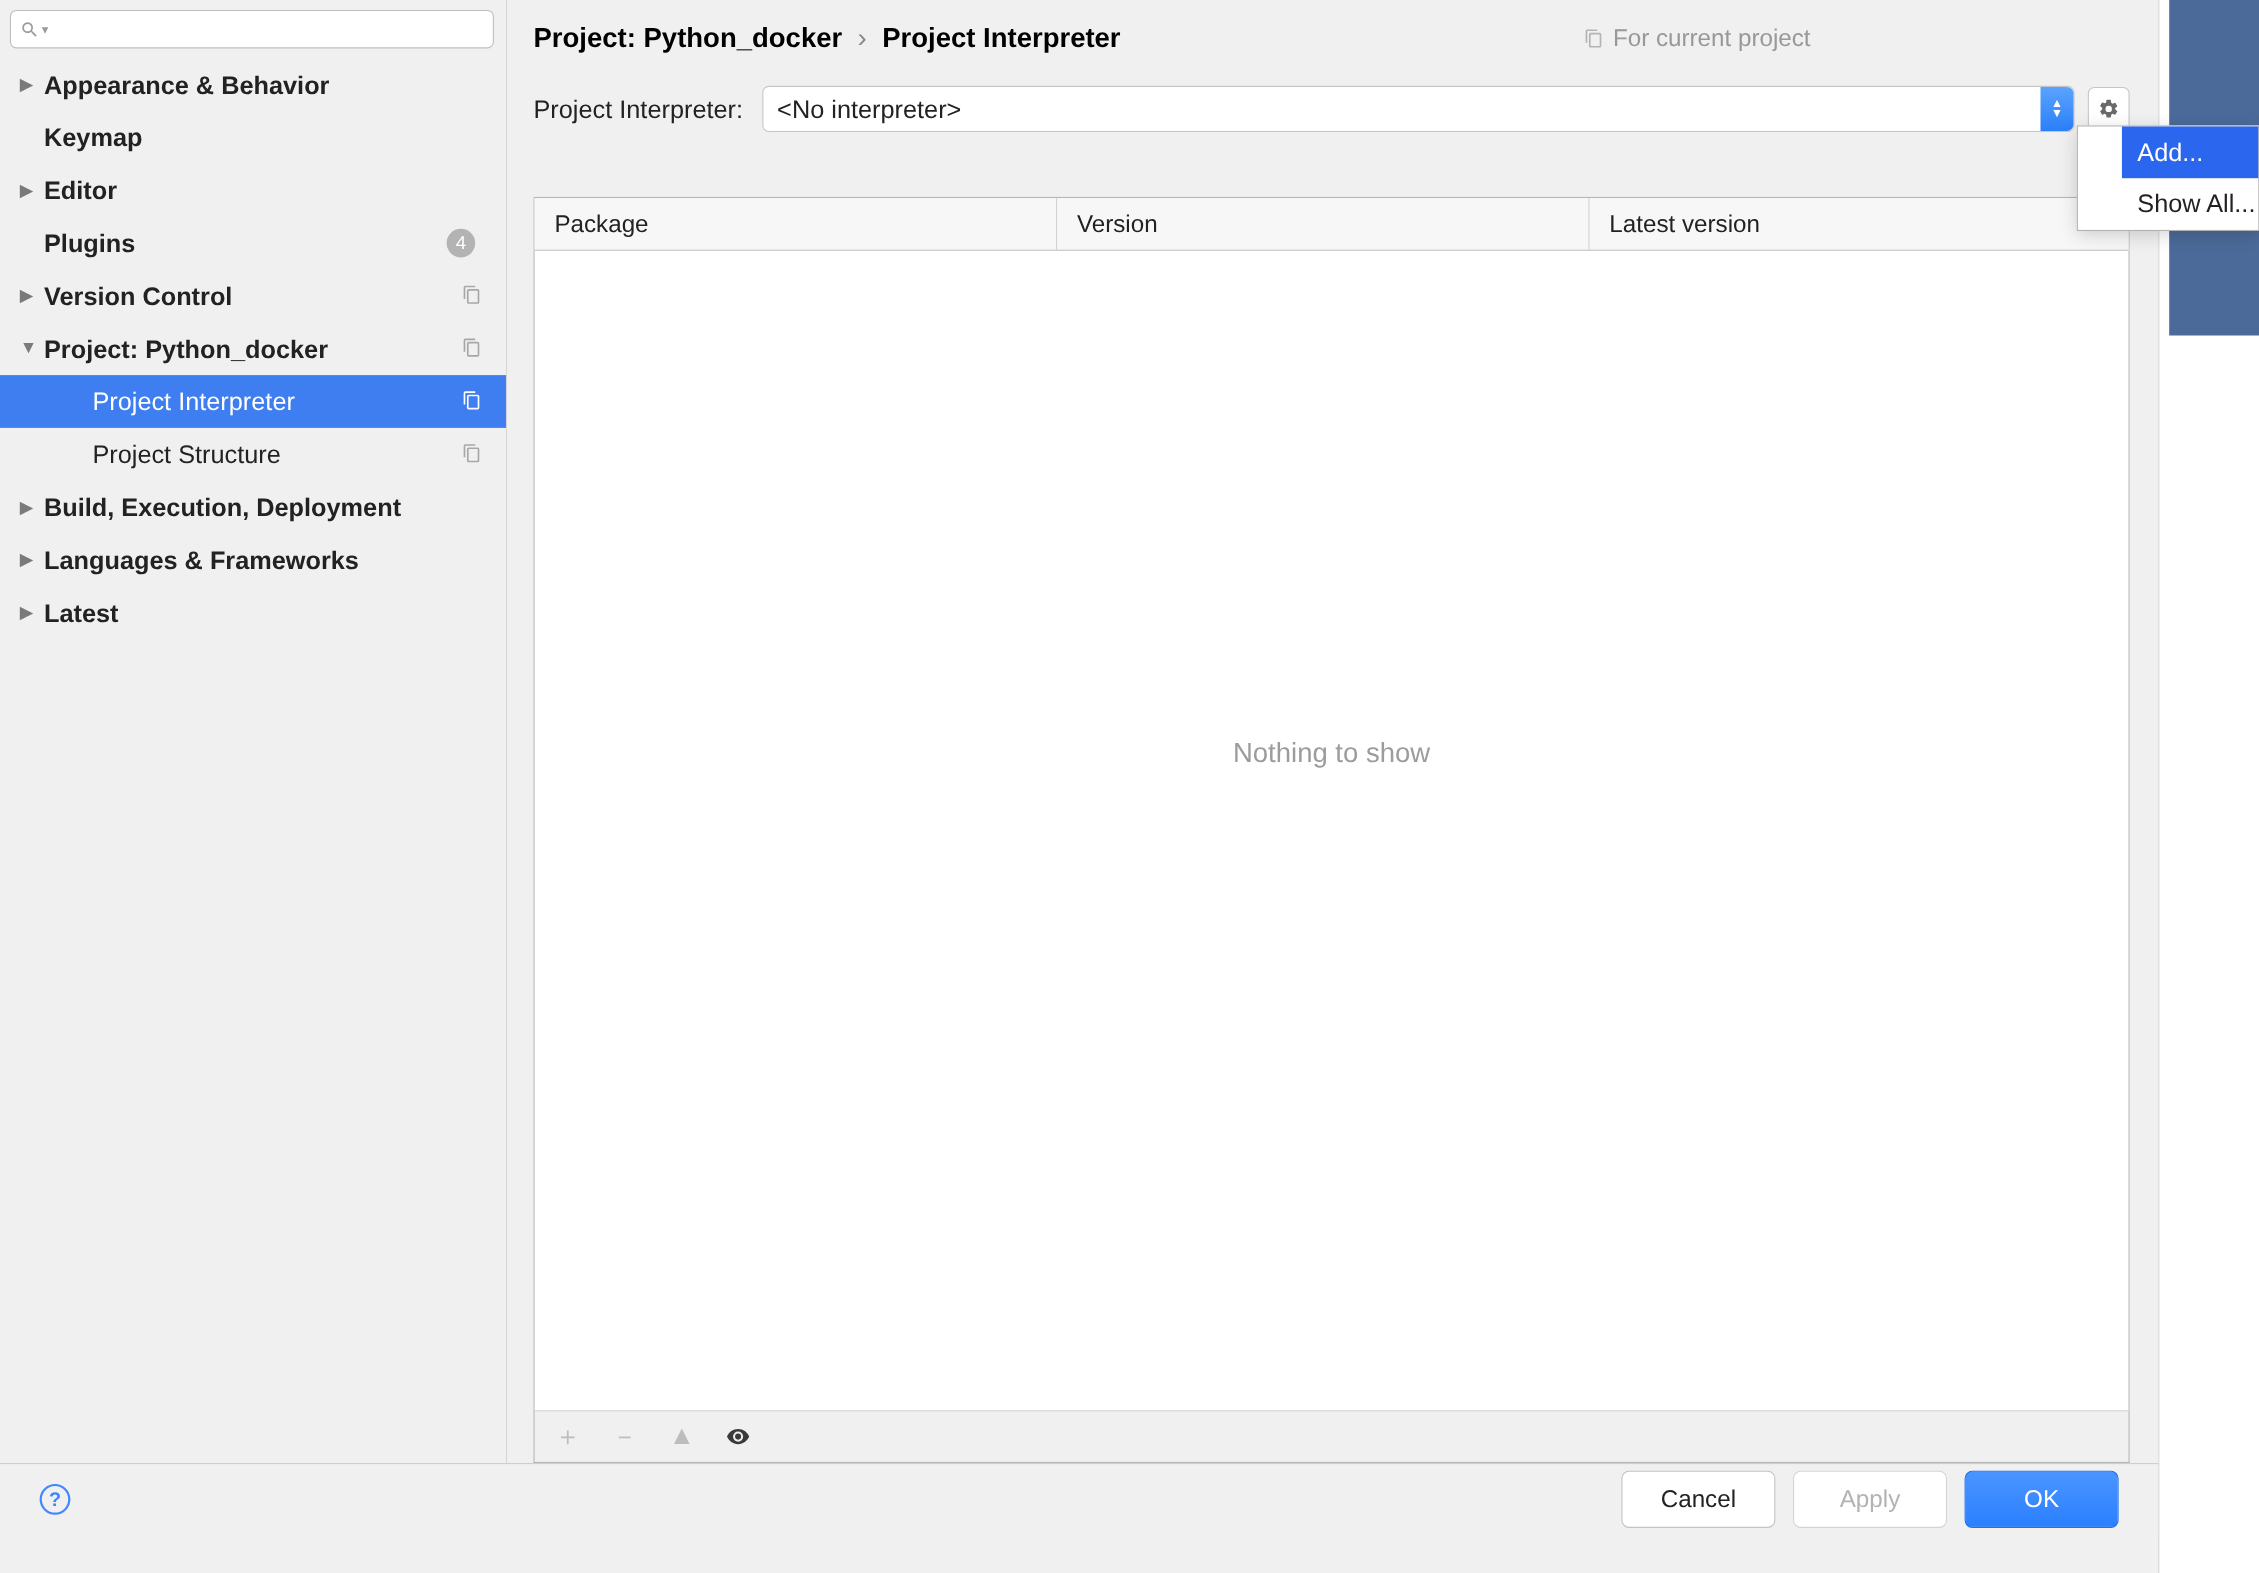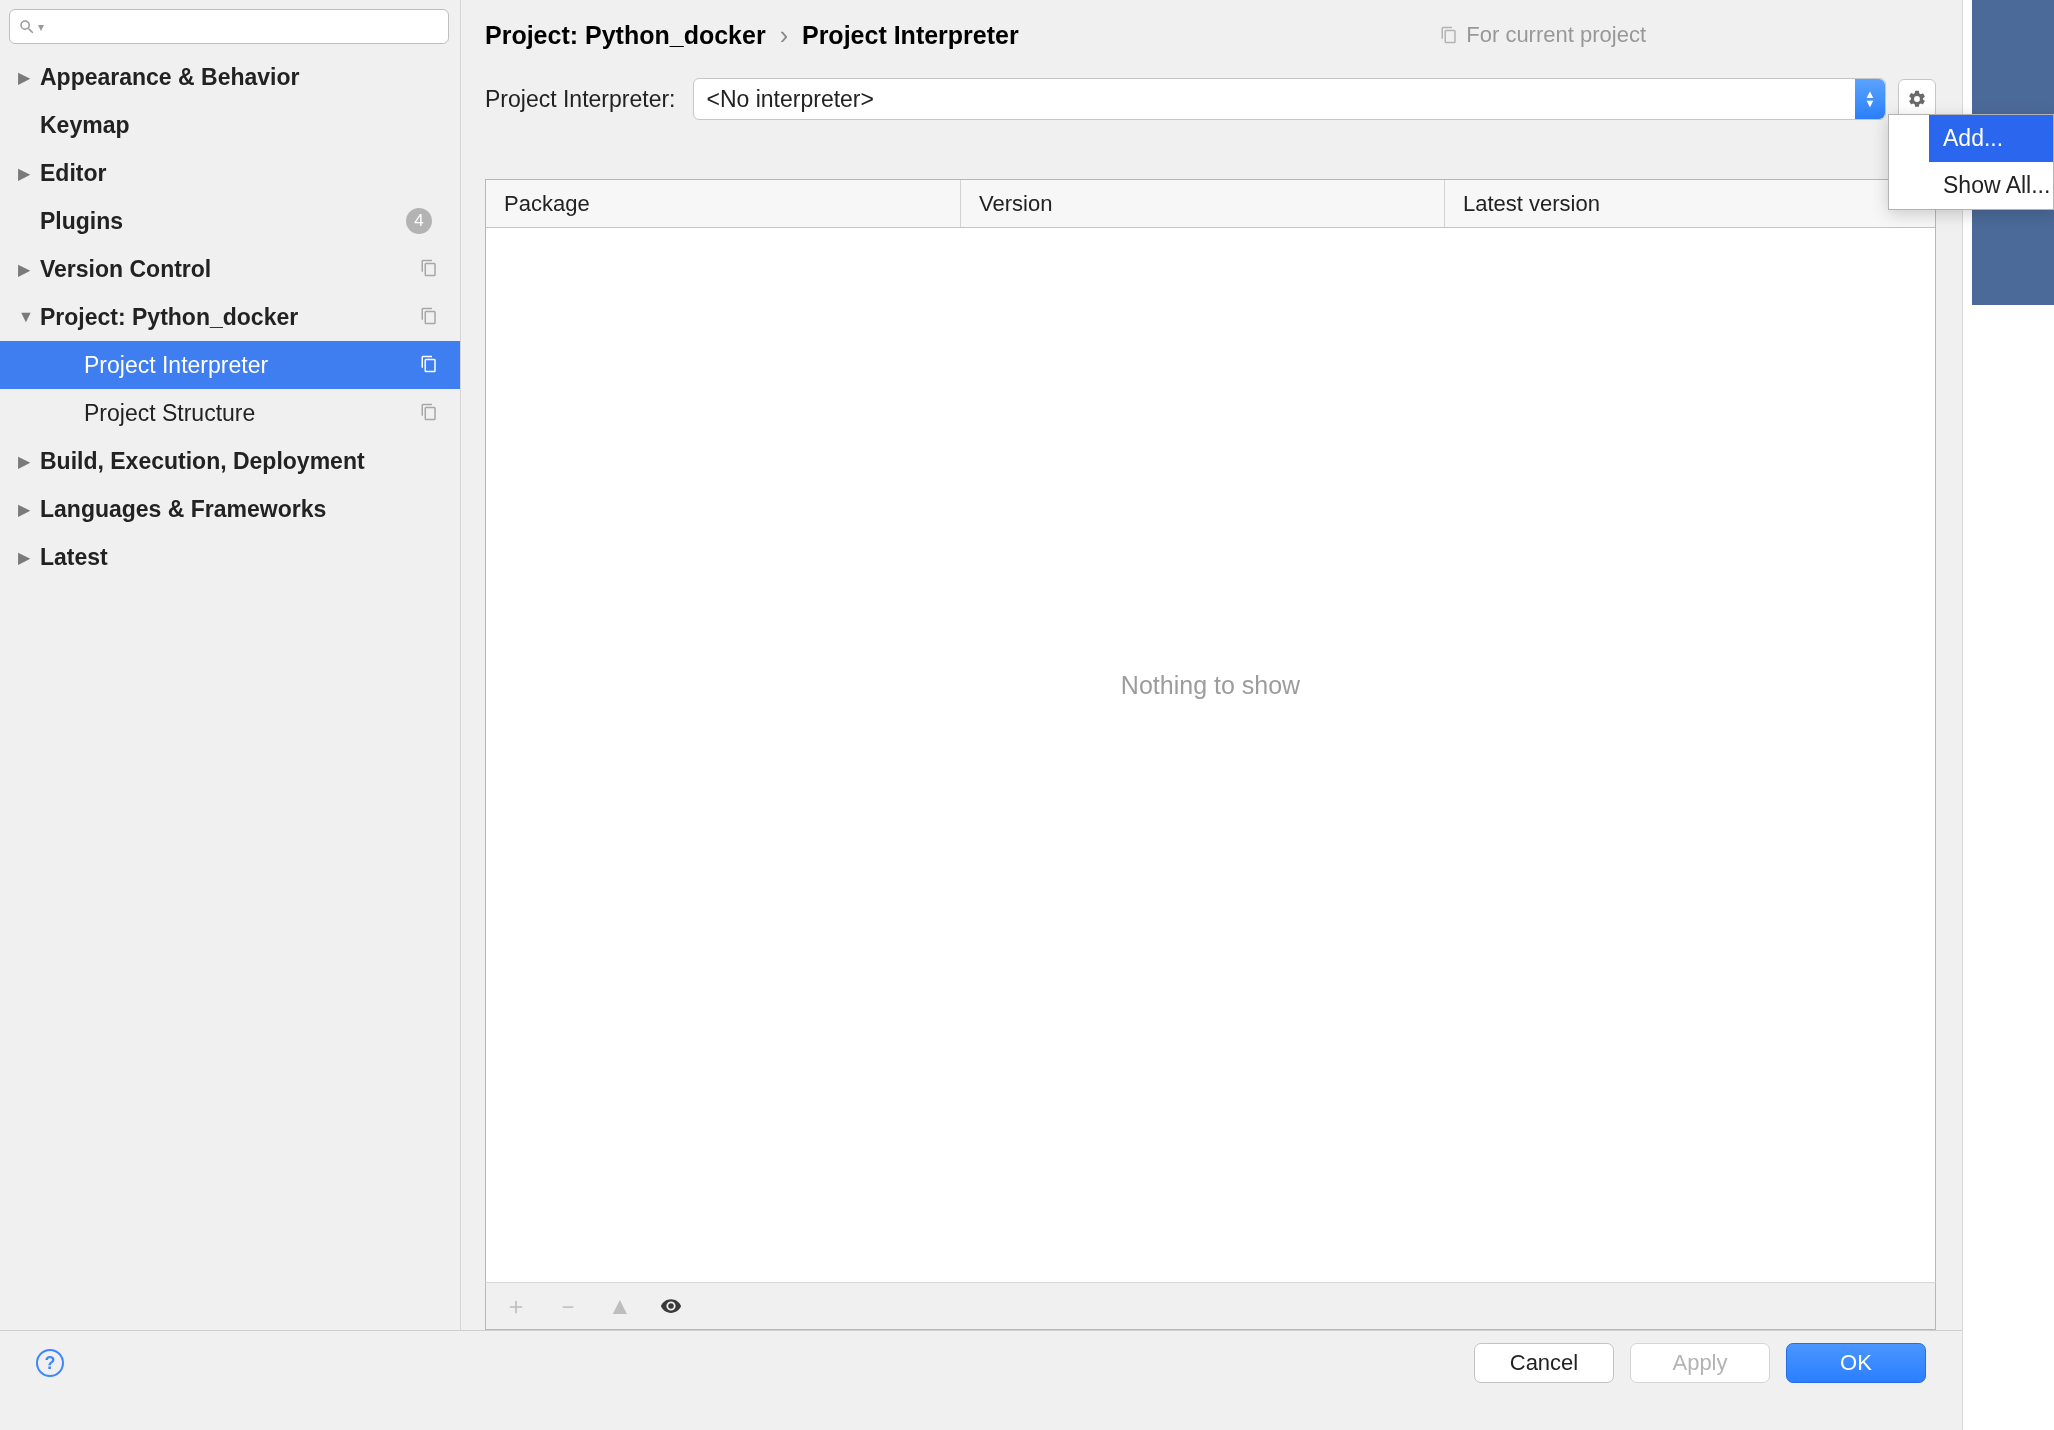--- a/index.html
+++ b/index.html
@@ -60,21 +60,21 @@
 .pkg-empty { flex: 1; display: flex; align-items: center; justify-content: center; color: #9c9c9c; font-size: 25px; padding-bottom: 140px; }
 .pkg-toolbar { height: 48px; display: flex; align-items: center; gap: 28px; padding-left: 18px; border: 1px solid #b7b7b7; border-top: 1px solid #d8d8d8; background: #f0f0f0; margin-top: -1px; }
 .tb-btn { color: #929292; font-size: 24px; display: flex; align-items: center; }
 .tb-btn svg { width: 22px; height: 22px; fill: #565656; }
 .tb-btn.dim { color: #bdbdbd; }
 .tb-btn.eye svg { fill: #3a3a3a; }
 
 .footer { height: 65px; border-top: 1px solid #cfcfcf; background: #f0f0f0; display: flex; align-items: center; padding: 0 36px; }
 .help { width: 28px; height: 28px; border: 2px solid #3f86ff; border-radius: 50%; color: #3f86ff; display: flex; align-items: center; justify-content: center; font-size: 18px; font-weight: 700; }
 .footer .spacer { flex: 1; }
-.btn { height: 40px; min-width: 140px; border-radius: 7px; font-size: 22px; display: flex; align-items: center; justify-content: center; margin-left: 16px; padding: 0 12px; }
+.btn { height: 52px; min-width: 140px; border-radius: 7px; font-size: 22px; display: flex; align-items: center; justify-content: center; margin-left: 16px; padding: 0 12px; }
 .btn.cancel { background: #fff; border: 1px solid #c3c3c3; color: #222; }
 .btn.apply { background: #fff; border: 1px solid #d5d5d5; color: #b3b3b3; }
 .btn.ok { background: linear-gradient(#4a95ff,#2b7fff); border: 1px solid #226ee8; color: #fff; }
 
 .popup { position: absolute; right: 0; top: 114px; width: 166px; background: #fff; border: 1px solid #b3b3b3; box-shadow: 0 4px 16px rgba(0,0,0,0.18); }
 .popup-item { height: 47px; display: flex; align-items: center; padding-left: 14px; font-size: 23px; color: #222; margin-left: 40px; }
 .popup-item.sel { background: #2b66ef; color: #fff; }
 </style>
 </head>
 <body>

